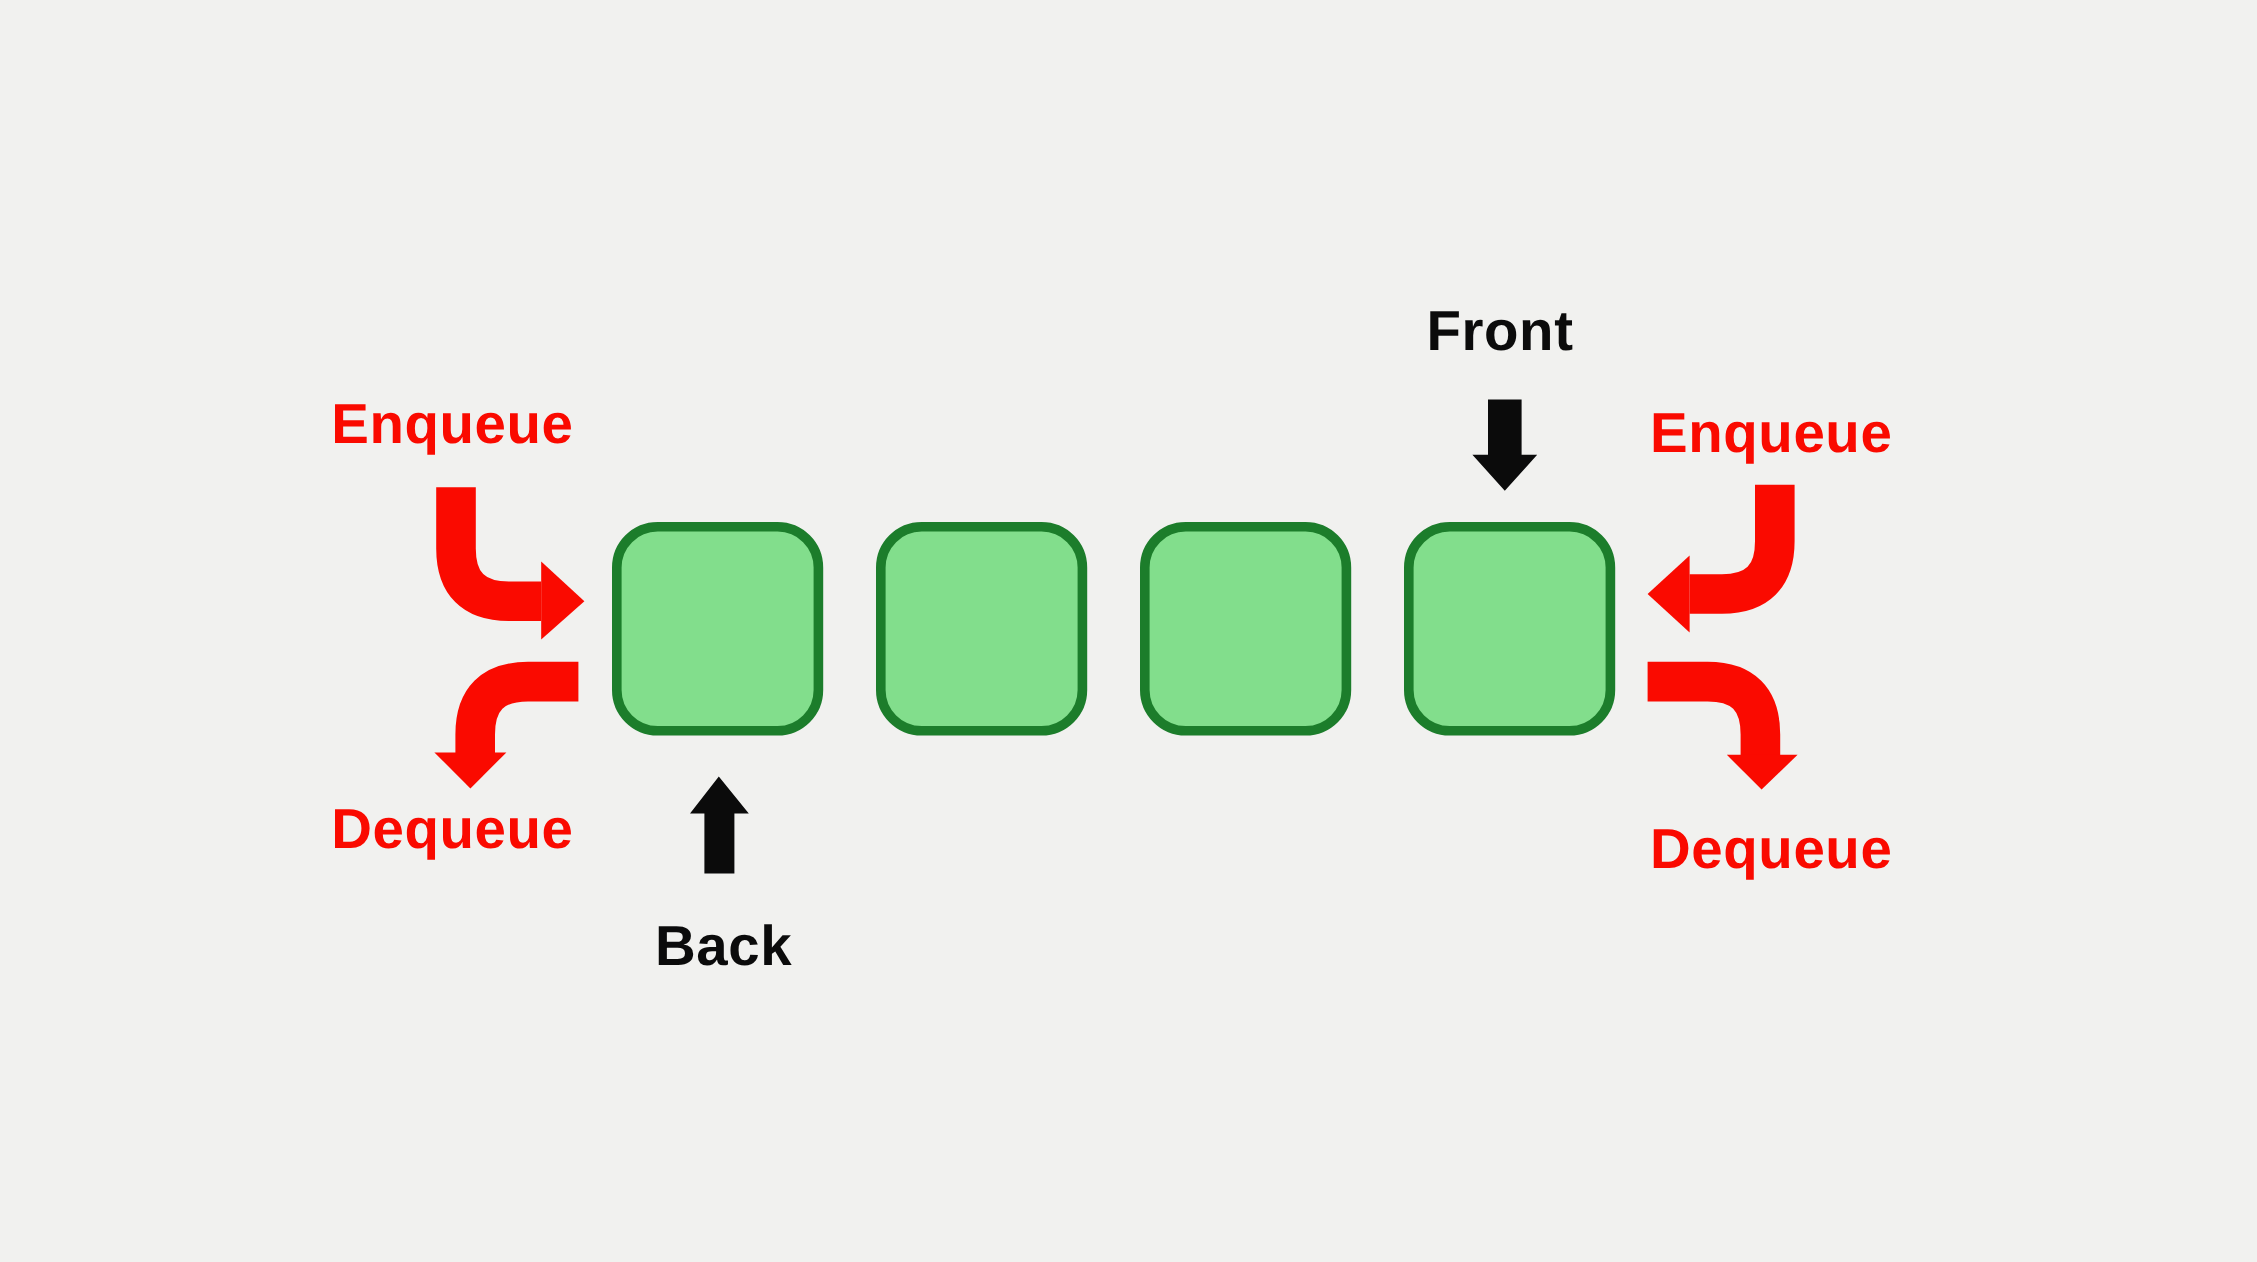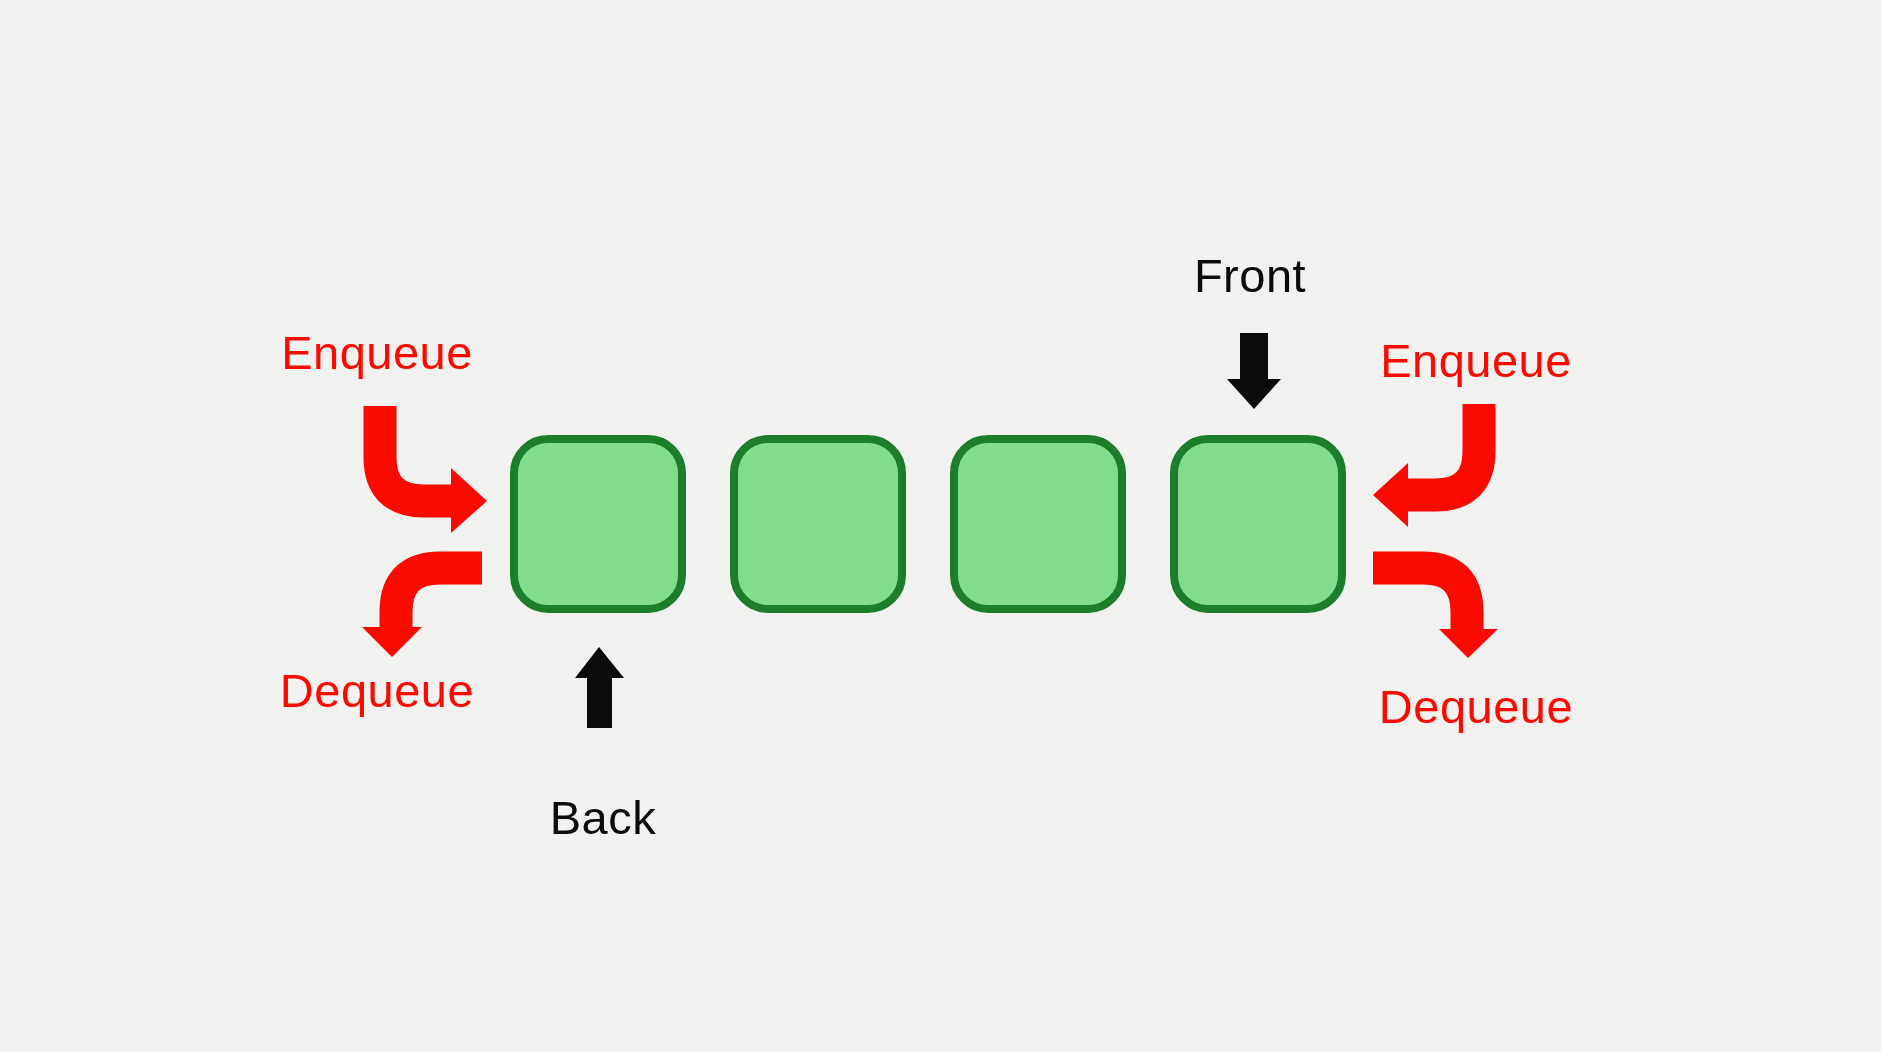--- a/index.html
+++ b/index.html
@@ -14,21 +14,21 @@
   .canvas {
     position: relative;
     width: 1881px;
     height: 1052px;
     background: var(--background, #f1f1ef);
     overflow: hidden;
   }
   .label {
     position: absolute;
     transform: translateX(-50%);
-    font-weight: 400;
+    font-weight: 700;
     font-size: 47px;
     line-height: 1;
     white-space: nowrap;
     letter-spacing: 0.5px;
     user-select: none;
   }
   .label.red   { color: var(--label-red, #fa0a00); }
   .label.black { color: var(--label-black, #0b0b0b); }
 
   .queue-row {
@@ -66,21 +66,21 @@
 </head>
 <body>
 
 <div class="canvas">
 
   <div class="label red" style="left:377px;  top:329px;">Enqueue</div>
   <div class="label red" style="left:377px;  top:667px;">Dequeue</div>
   <div class="label red" style="left:1476px; top:337px;">Enqueue</div>
   <div class="label red" style="left:1476px; top:683px;">Dequeue</div>
   <div class="label black" style="left:1250px; top:252px;">Front</div>
-  <div class="label black" style="left:603px;  top:794px;">Back</div>
+  <div class="label black" style="left:603px;  top:764px;">Back</div>
 
   <div class="queue-row">
       <div class="queue-cell"></div>
       <div class="queue-cell"></div>
       <div class="queue-cell"></div>
       <div class="queue-cell"></div>
     </div>
 
   <svg class="arrows" viewBox="0 0 1881 1052">
 

